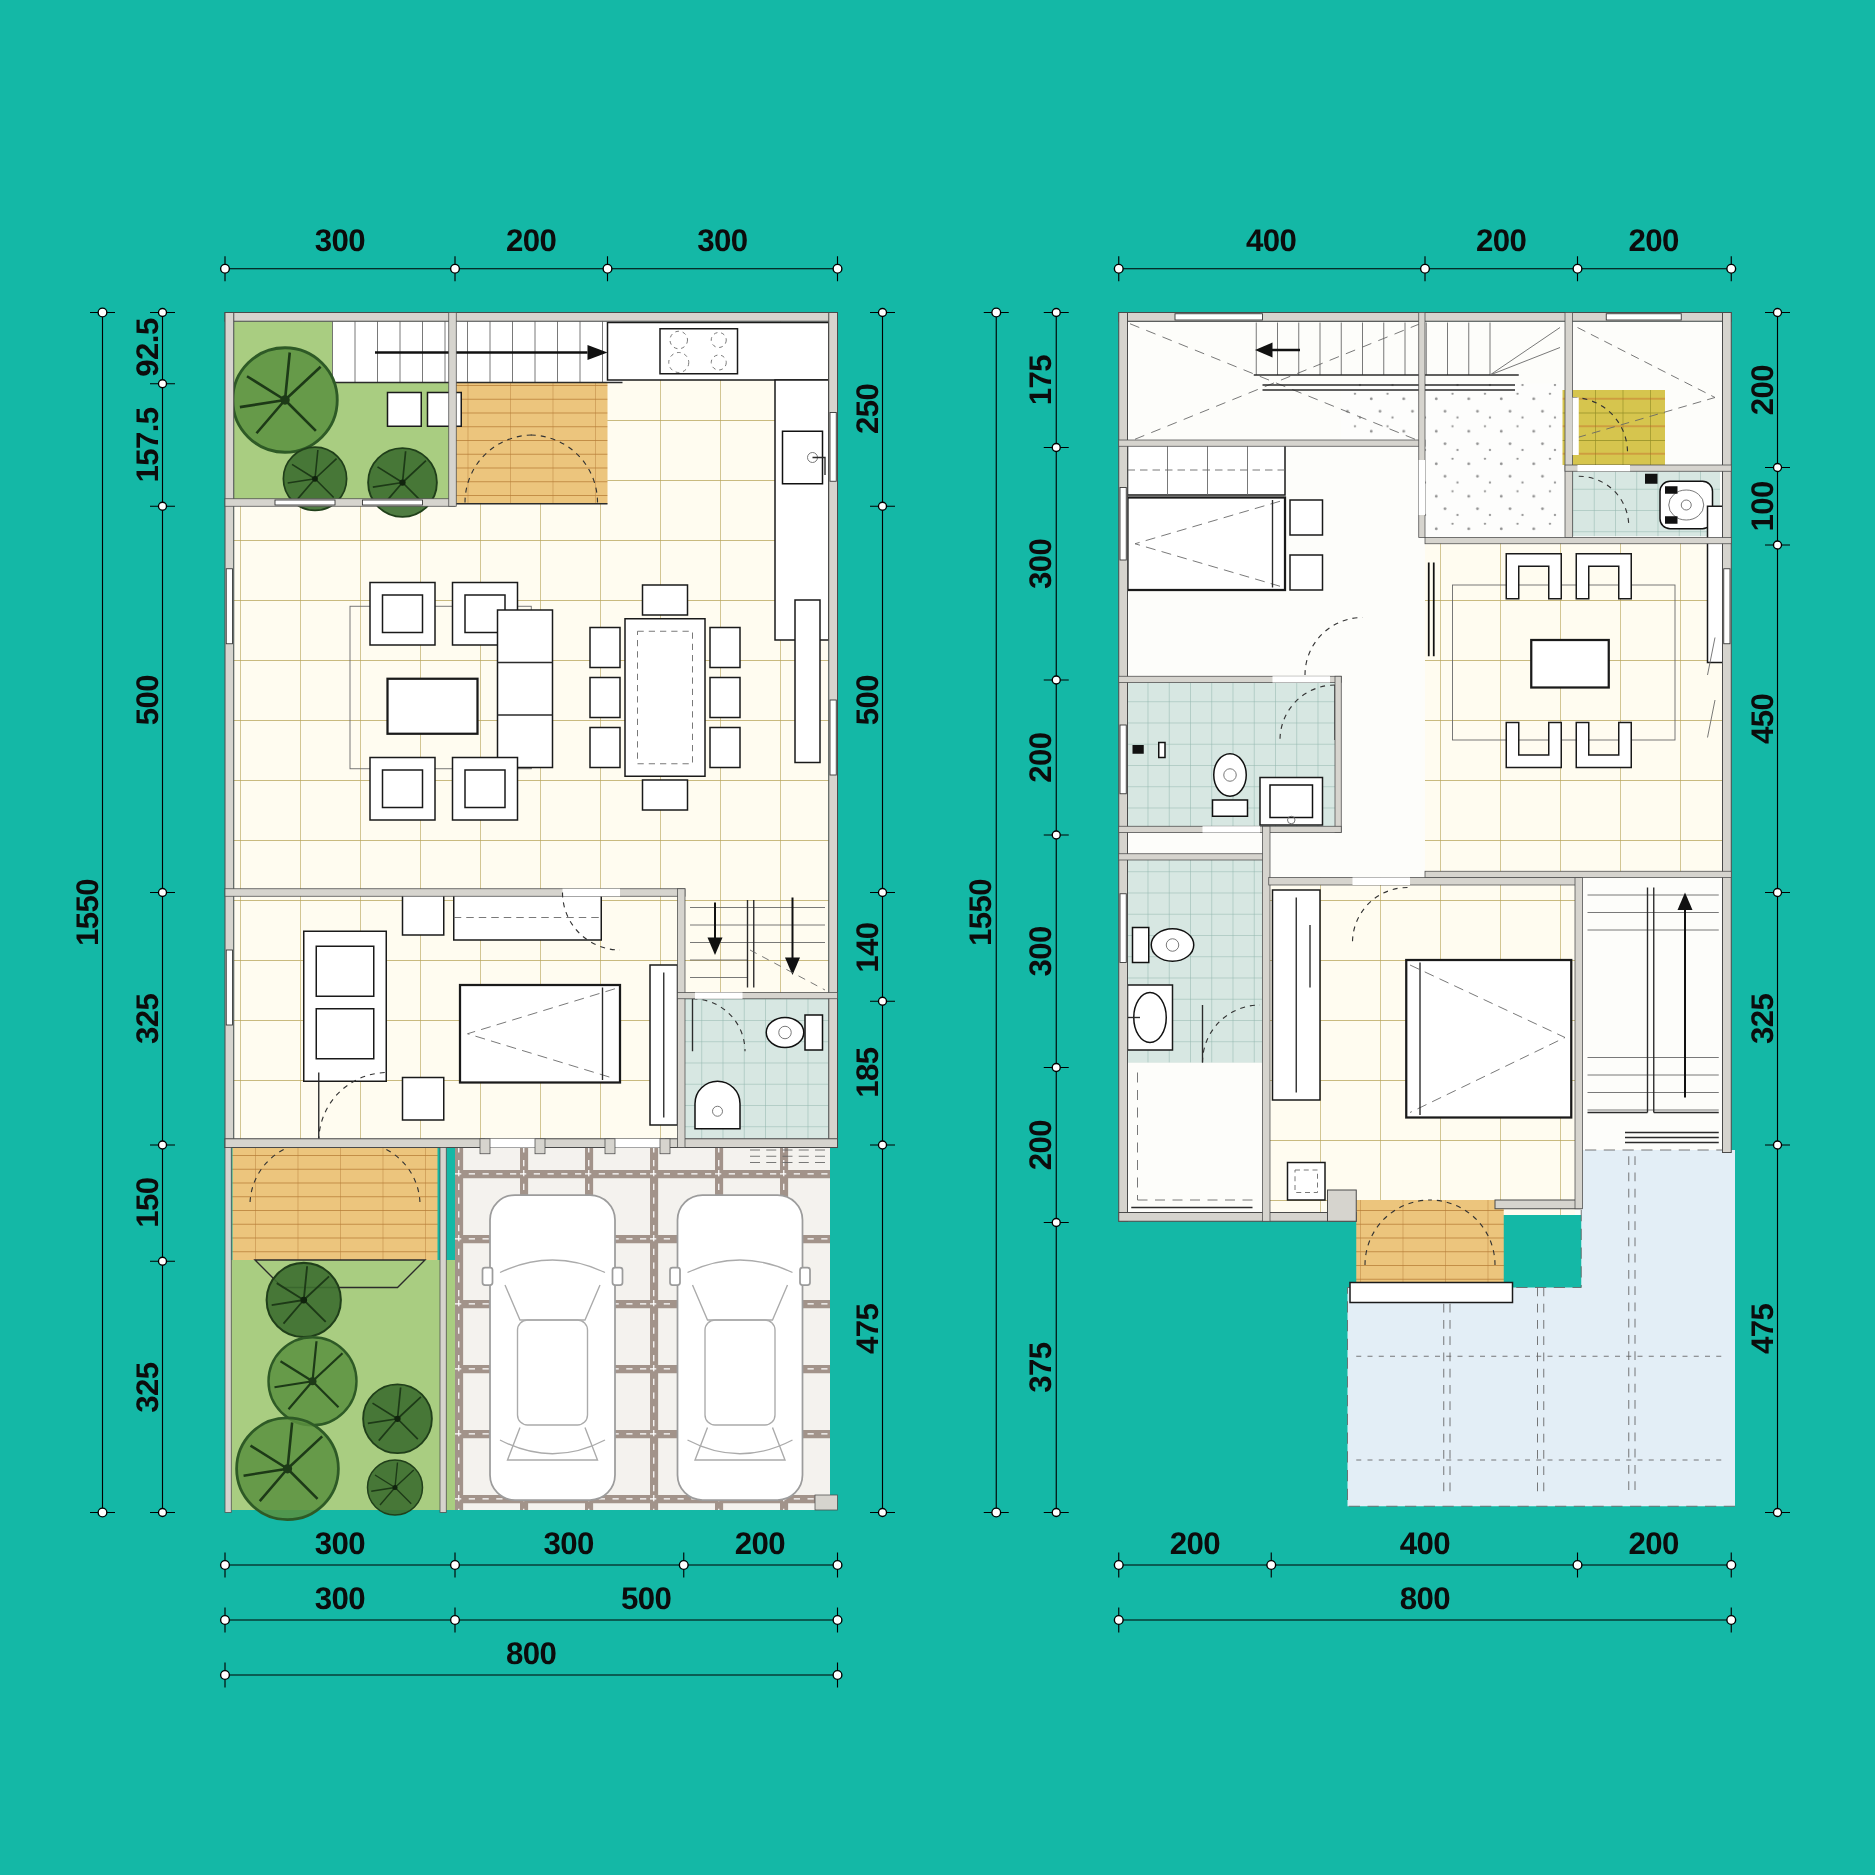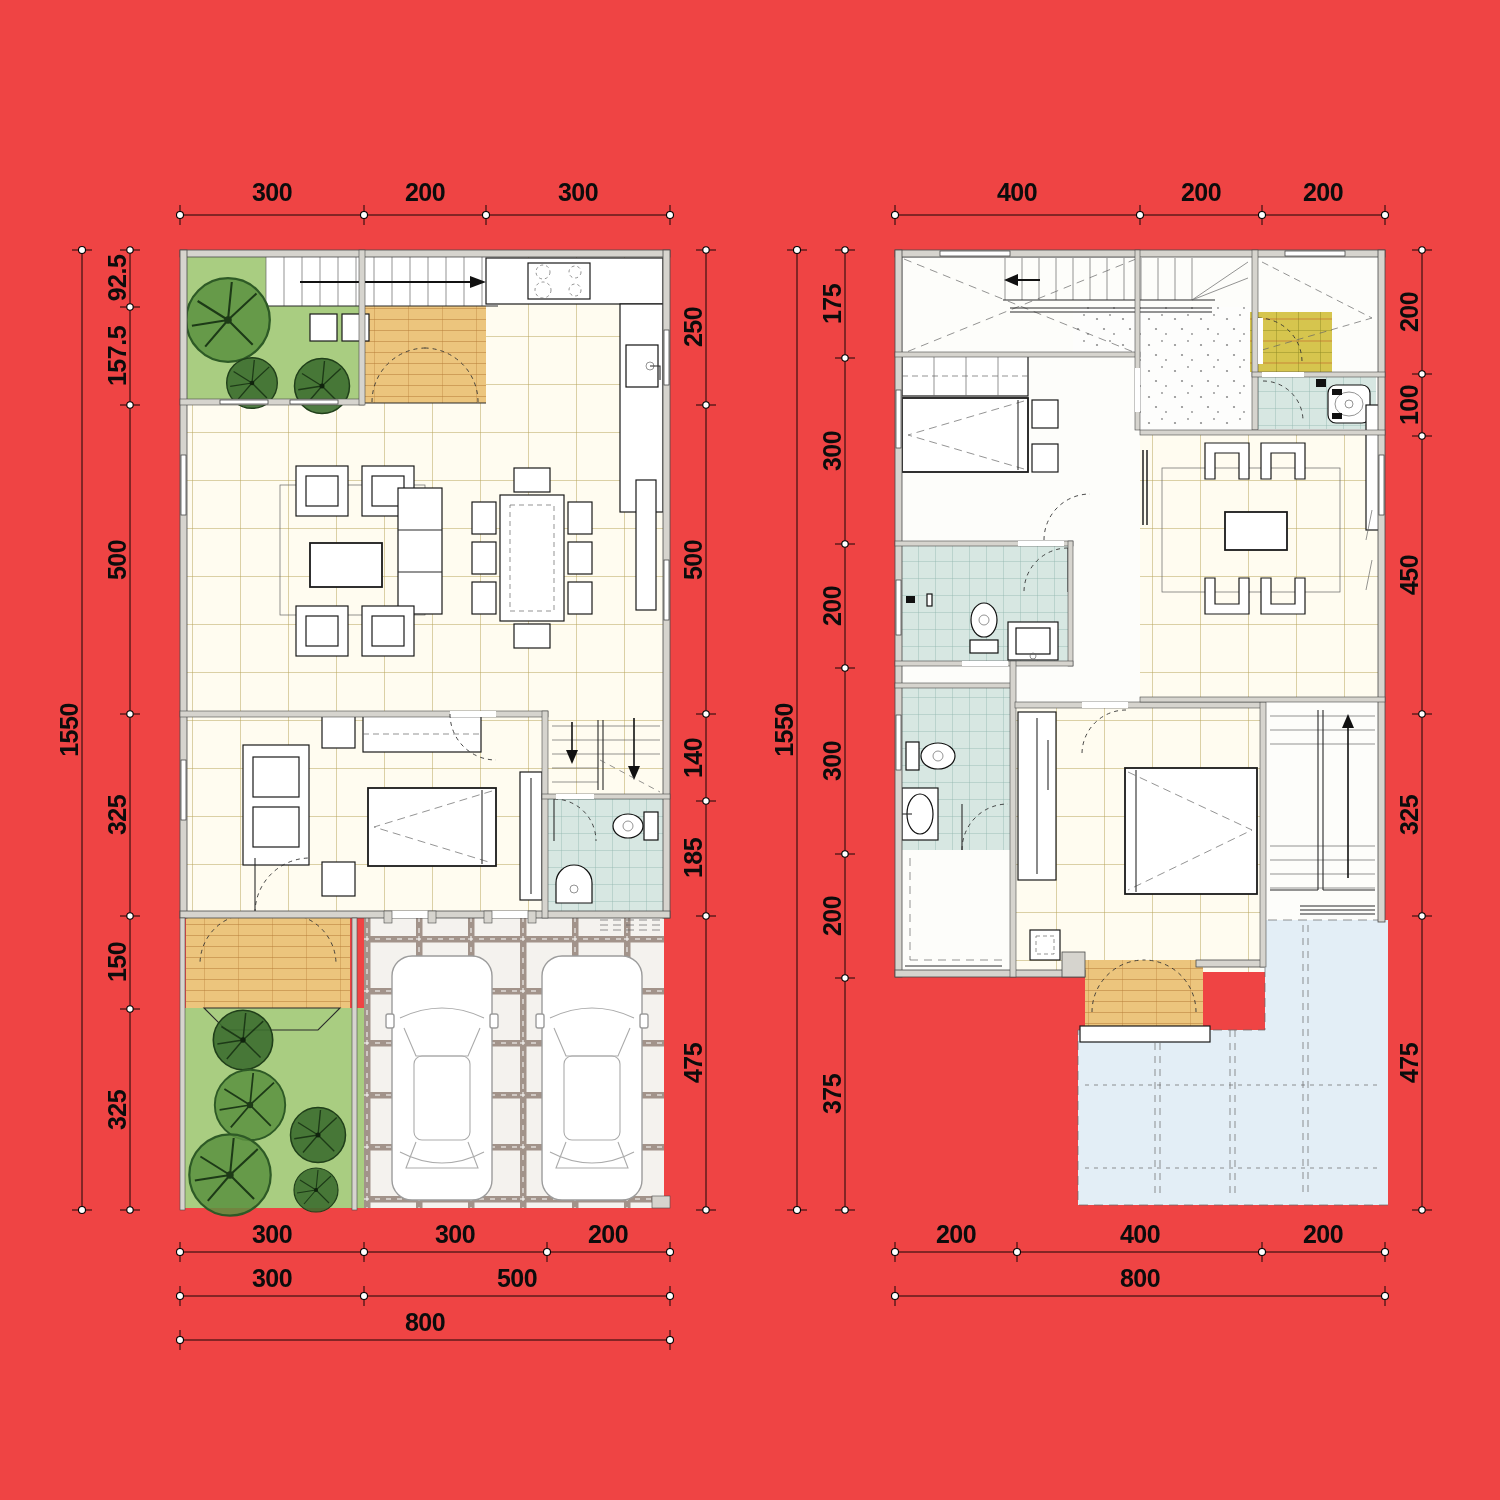--- a/index.html
+++ b/index.html
@@ -2,21 +2,21 @@
 <html style="--wall: #d6d4ce; --tile-bg: #fffcf0; --tile-ln: #b8a45a; --teal-bg: #d7e7e2; --deck-bg: #ecc57d; --deck2-bg: #d6c54e; --lawn: #a9cd81; --tree-dark: #2e5a26; --roof: #e3eef6; --paver: #a2938a;"><head>
 <meta charset="utf-8">
 <style>
   :root{
     --wall:#d6d4ce; --wall-edge:#4a4a4a; --tile-bg:#fffcf0; --tile-ln:#b8a45a;
     --teal-bg:#d7e7e2; --teal-ln:#8fb5ad; --deck-bg:#ecc57d; --deck-ln:#b57a35;
     --deck2-bg:#d6c54e; --deck2-ln:#938d25; --lawn:#a9cd81; --tree-dark:#2e5a26;
     --tree-mid:#5b9140; --roof:#e3eef6; --paver:#a2938a; --speck:#8f8f8f;
   }
   html,body{margin:0;padding:0;background:#fff;}
-  #canvas{position:relative;width:1500px;height:1500px;background:#ef4444;overflow:hidden;}
+  #canvas{position:relative;width:1500px;height:1500px;background:#14b8a6;overflow:hidden;}
   svg{position:absolute;left:0;top:0;}
   .w{fill:var(--wall);stroke:var(--wall-edge);stroke-width:0.8;}
   .wt{fill:var(--wall);stroke:var(--wall-edge);stroke-width:0.6;}
   .ln{stroke:#2b2b2b;stroke-width:1.1;fill:none;}
   .thin{stroke:#666;stroke-width:0.7;fill:none;}
   .furn{fill:#fff;stroke:#1a1a1a;stroke-width:1.2;}
   .furnl{fill:#fff;stroke:#1a1a1a;stroke-width:1.8;}
   .arc{stroke:#333;stroke-width:0.9;fill:none;stroke-dasharray:4 4;}
   .dimл,.diml{stroke:#000;stroke-width:0.9;fill:none;}
   .dimt{font:700 25px "Liberation Sans",sans-serif;fill:#0c0c0c;text-anchor:middle;letter-spacing:-0.5px;}

